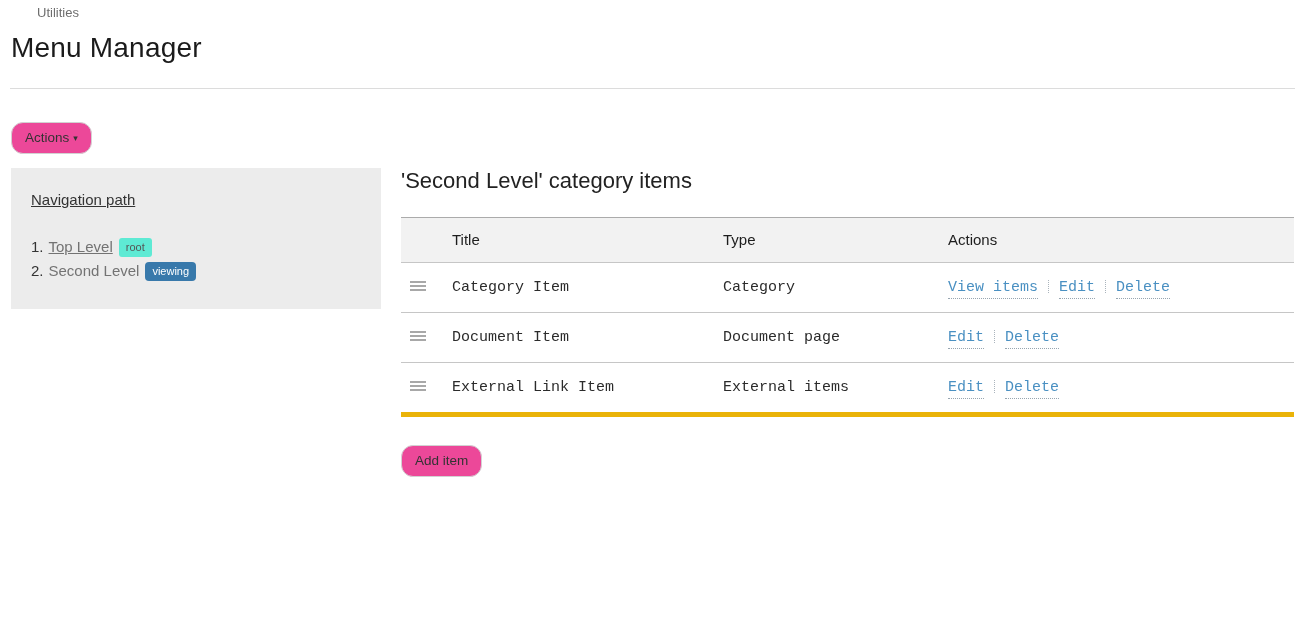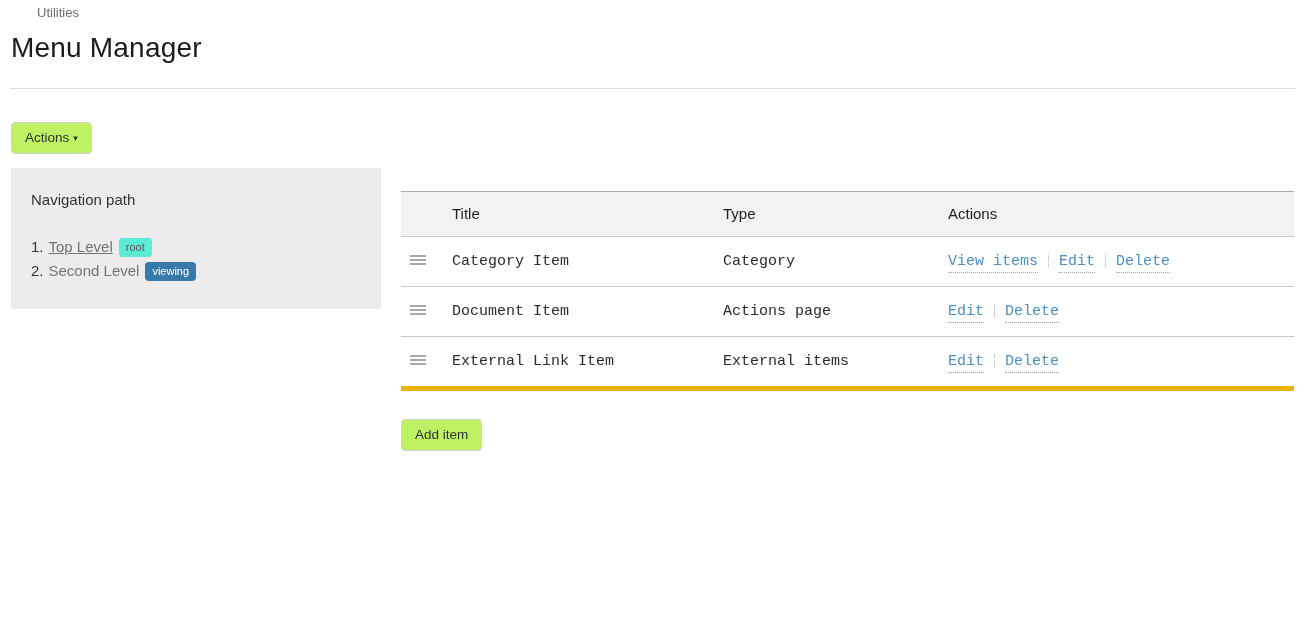--- a/index.html
+++ b/index.html
@@ -21,44 +21,44 @@
     letter-spacing: 0.2px;
   }
   .divider {
     border: none; border-top: 1px solid #dcdcdc;
     margin: 24px 13px 0 10px;
   }
 
   
   .gray-btn {
     display: inline-block;
-    background: #bef264;
+    background: #ec4899;
     border: 1px solid #d2d2d2;
-    border-radius: 4px;
+    border-radius: 12px;
     padding: 7px 13px;
     font-family: "Liberation Sans", sans-serif;
     font-size: 13.5px; color: #333333;
     line-height: 16px;
     cursor: pointer;
   }
   .caret { font-size: 9px; margin-left: 4px; color: #333; vertical-align: 1px; }
 
   .toolbar { margin: 33px 0 0 11px; }
 
   
   .content { display: flex; align-items: flex-start; margin: 14px 14px 0 11px; }
 
   
   .nav-path {
     width: 370px; min-height: 134px;
     background: #ececec;
     padding: 23px 20px 24px 20px;
     flex-shrink: 0;
   }
-  .nav-path-title { font-size: 15px; color: #333333; line-height: 18px; }
+  .nav-path-title { font-size: 15px; color: #333333; line-height: 18px; text-decoration: underline; }
   .nav-path-list { margin-top: 28px; }
   .np-item { font-size: 15px; line-height: 20px; margin-bottom: 4px; color: #333; }
   .np-num { margin-right: 5px; color: #333; }
   .np-link { color: #737373; text-decoration: none; cursor: pointer; }
   .np-link.underlined { text-decoration: underline; }
   .badge {
     display: inline-block;
     font-size: 11px; line-height: 13px;
     padding: 3px 7px;
     border-radius: 4px;
@@ -149,41 +149,42 @@
       <div class="np-item">
         <span class="np-num">1.</span><a class="np-link underlined">Top Level</a><span class="badge badge-root">root</span>
       </div>
       <div class="np-item">
         <span class="np-num">2.</span><a class="np-link">Second Level</a><span class="badge badge-viewing">viewing</span>
       </div>
     </div>
   </aside>
 
   <main class="main-panel">
+    <h2 class="section-heading">'Second Level' category items</h2>
 
     <table class="items-table">
       <thead>
         <tr>
           <th class="col-handle"></th>
           <th class="col-title">Title</th>
           <th class="col-type">Type</th>
           <th>Actions</th>
         </tr>
       </thead>
       <tbody>
         <tr>
           <td><span class="drag-handle"></span></td>
           <td>Category Item</td>
           <td>Category</td>
           <td><a class="action-link">View items</a><span class="action-sep"></span><a class="action-link">Edit</a><span class="action-sep"></span><a class="action-link">Delete</a></td>
         </tr>
         <tr>
           <td><span class="drag-handle"></span></td>
           <td>Document Item</td>
-          <td>Actions page</td>
+          <td>Document page</td>
           <td><a class="action-link">Edit</a><span class="action-sep"></span><a class="action-link">Delete</a></td>
         </tr>
         <tr>
           <td><span class="drag-handle"></span></td>
           <td>External Link Item</td>
           <td>External items</td>
           <td><a class="action-link">Edit</a><span class="action-sep"></span><a class="action-link">Delete</a></td>
         </tr>
       </tbody>
     </table>

